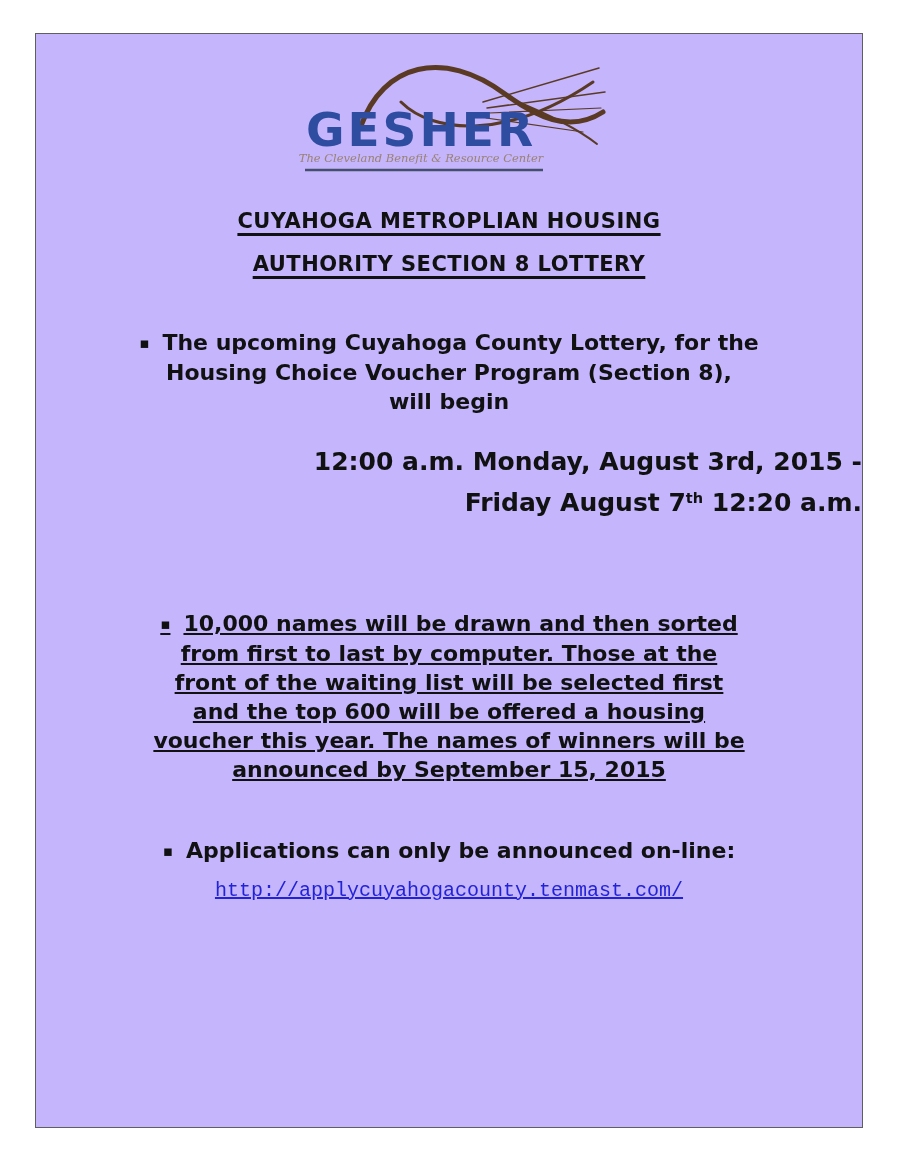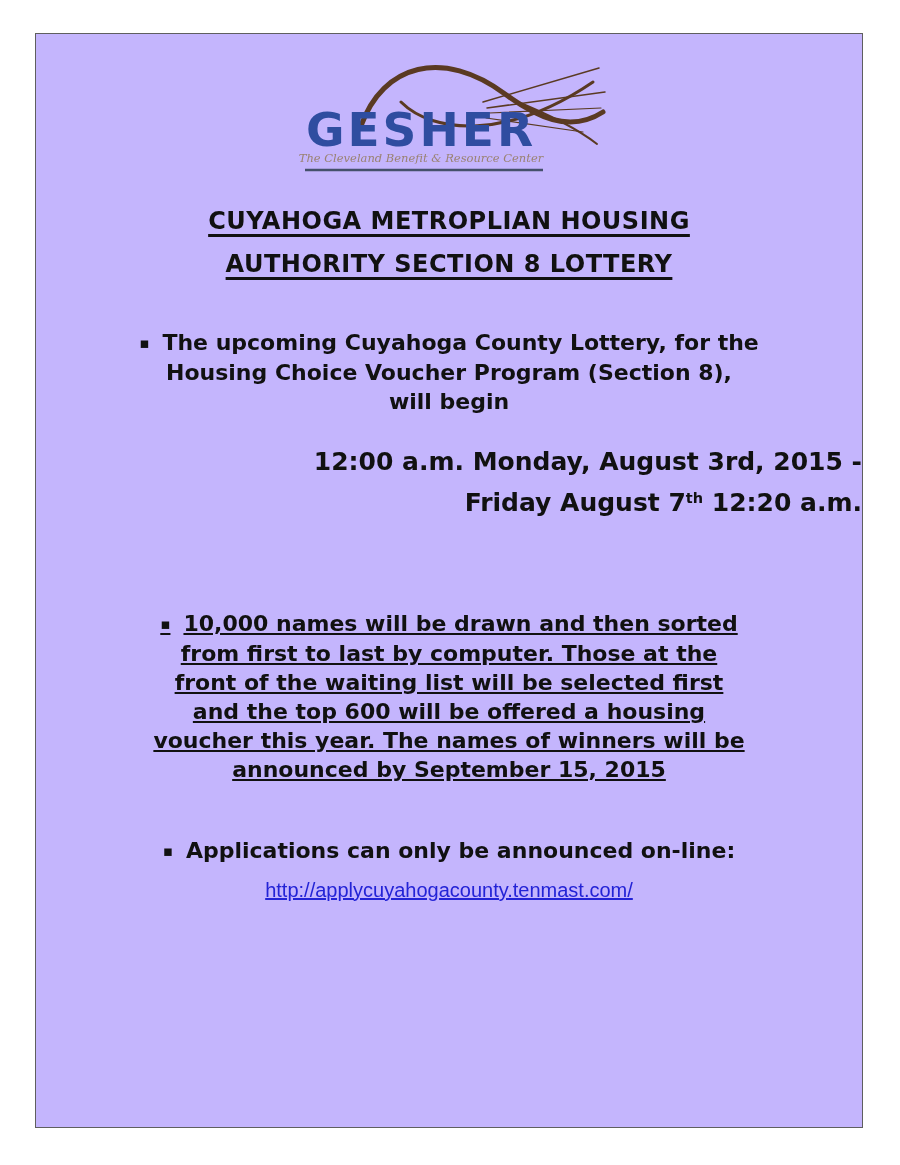--- a/index.html
+++ b/index.html
@@ -25,21 +25,21 @@
     overflow: hidden;
   }
   .logo-wrap {
     width: 336px;
     height: 136px;
     margin: 8px auto 0 auto;
   }
   .doc-title {
     margin: 22px 0 0 0;
     text-align: center;
-    font-size: 24px;
+    font-size: 21px;
     font-weight: bold;
     line-height: 43px;
     letter-spacing: 0.5px;
   }
   .doc-title .u {
     white-space: pre-line;
     text-decoration: underline;
     text-decoration-thickness: 2.5px;
     text-underline-offset: 5px;
   }
@@ -69,21 +69,21 @@
   }
   .date-range .sup {
     font-size: 0.58em;
     vertical-align: 0.55em;
   }
   .link-line {
     margin: 13px 0 0 0;
     text-align: center;
     font-size: 20px;
     font-weight: normal;
-    font-family: Liberation Sans, sans-serif;
+    font-family: Liberation Mono, monospace;
   }
   .link-line a {
     color: #2323d6;
     text-decoration: underline;
   }
 </style>
 </head>
 <body>
 
 <div class="page-frame">

